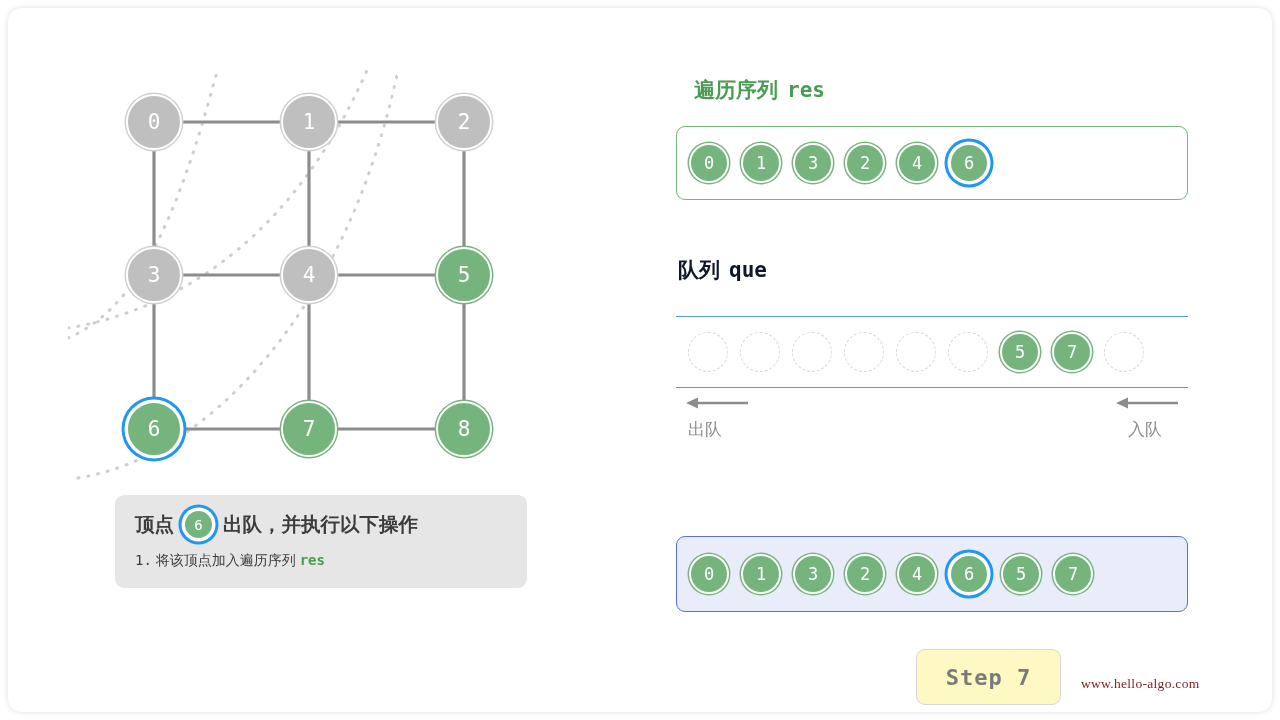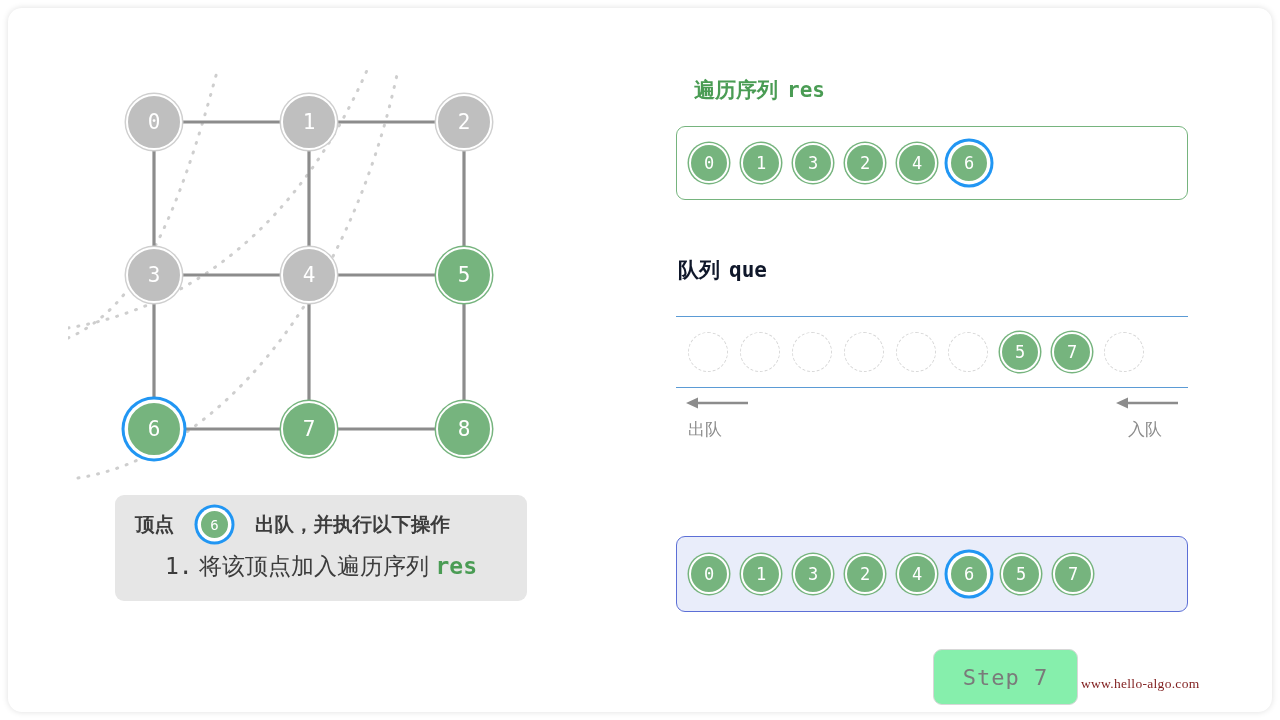--- a/index.html
+++ b/index.html
@@ -91,35 +91,33 @@
     padding: 14px 20px 18px 20px;
   }
   #caption-head {
     display: flex;
     align-items: center;
     font-size: 19.5px;
     font-weight: bold;
     color: #3c3c3c;
     margin-bottom: 10px;
     white-space: nowrap;
-    gap: 16px;
   }
   #caption-head .node {
     width: 31px;
     height: 31px;
     font-size: 14px;
     margin: 0 9px;
     flex: none;
   }
   .cap-line {
-    font-size: 23px;
+    font-size: 14px;
     color: #3c3c3c;
     line-height: 1.45;
     white-space: nowrap;
-    text-align: center;
   }
   .cap-line .num { font-family: "DejaVu Sans Mono", monospace; }
   .mono-green { font-family: "DejaVu Sans Mono", monospace; color: #4a9c54; font-weight: bold; }
   .mono-blue  { font-family: "DejaVu Sans Mono", monospace; color: #2b7fd4; font-weight: bold; }
   .mono-indigo{ font-family: "DejaVu Sans Mono", monospace; color: #2f49cc; font-weight: bold; }
   .indent { padding-left: 34px; }
 
   
   #right-panel {
     position: absolute;
@@ -213,32 +211,31 @@
   #vis-box .node { width: 40px; height: 40px; font-size: 17px; margin-right: 12px; flex: none; }
 
   
   #step-badge {
     position: absolute;
     left: 908px;
     top: 641px;
     width: 145px;
     height: 56px;
     box-sizing: border-box;
-    background: #86efac;
+    background: #fef9c3;
     border: 1.5px solid #d7d7d7;
     border-radius: 9px;
     display: flex;
     align-items: center;
     justify-content: center;
     font-family: "DejaVu Sans Mono", monospace;
     font-size: 22px;
-    font-weight: normal;
+    font-weight: bold;
     color: #7a7a7a;
     letter-spacing: 1px;
-    margin-left: 17px;
   }
   #watermark {
     position: absolute;
     left: 1073px;
     top: 668px;
     font-family: Liberation Serif, serif;
     font-size: 13.5px;
     color: #7f1d1d;
     letter-spacing: 0.3px;
     white-space: nowrap;

